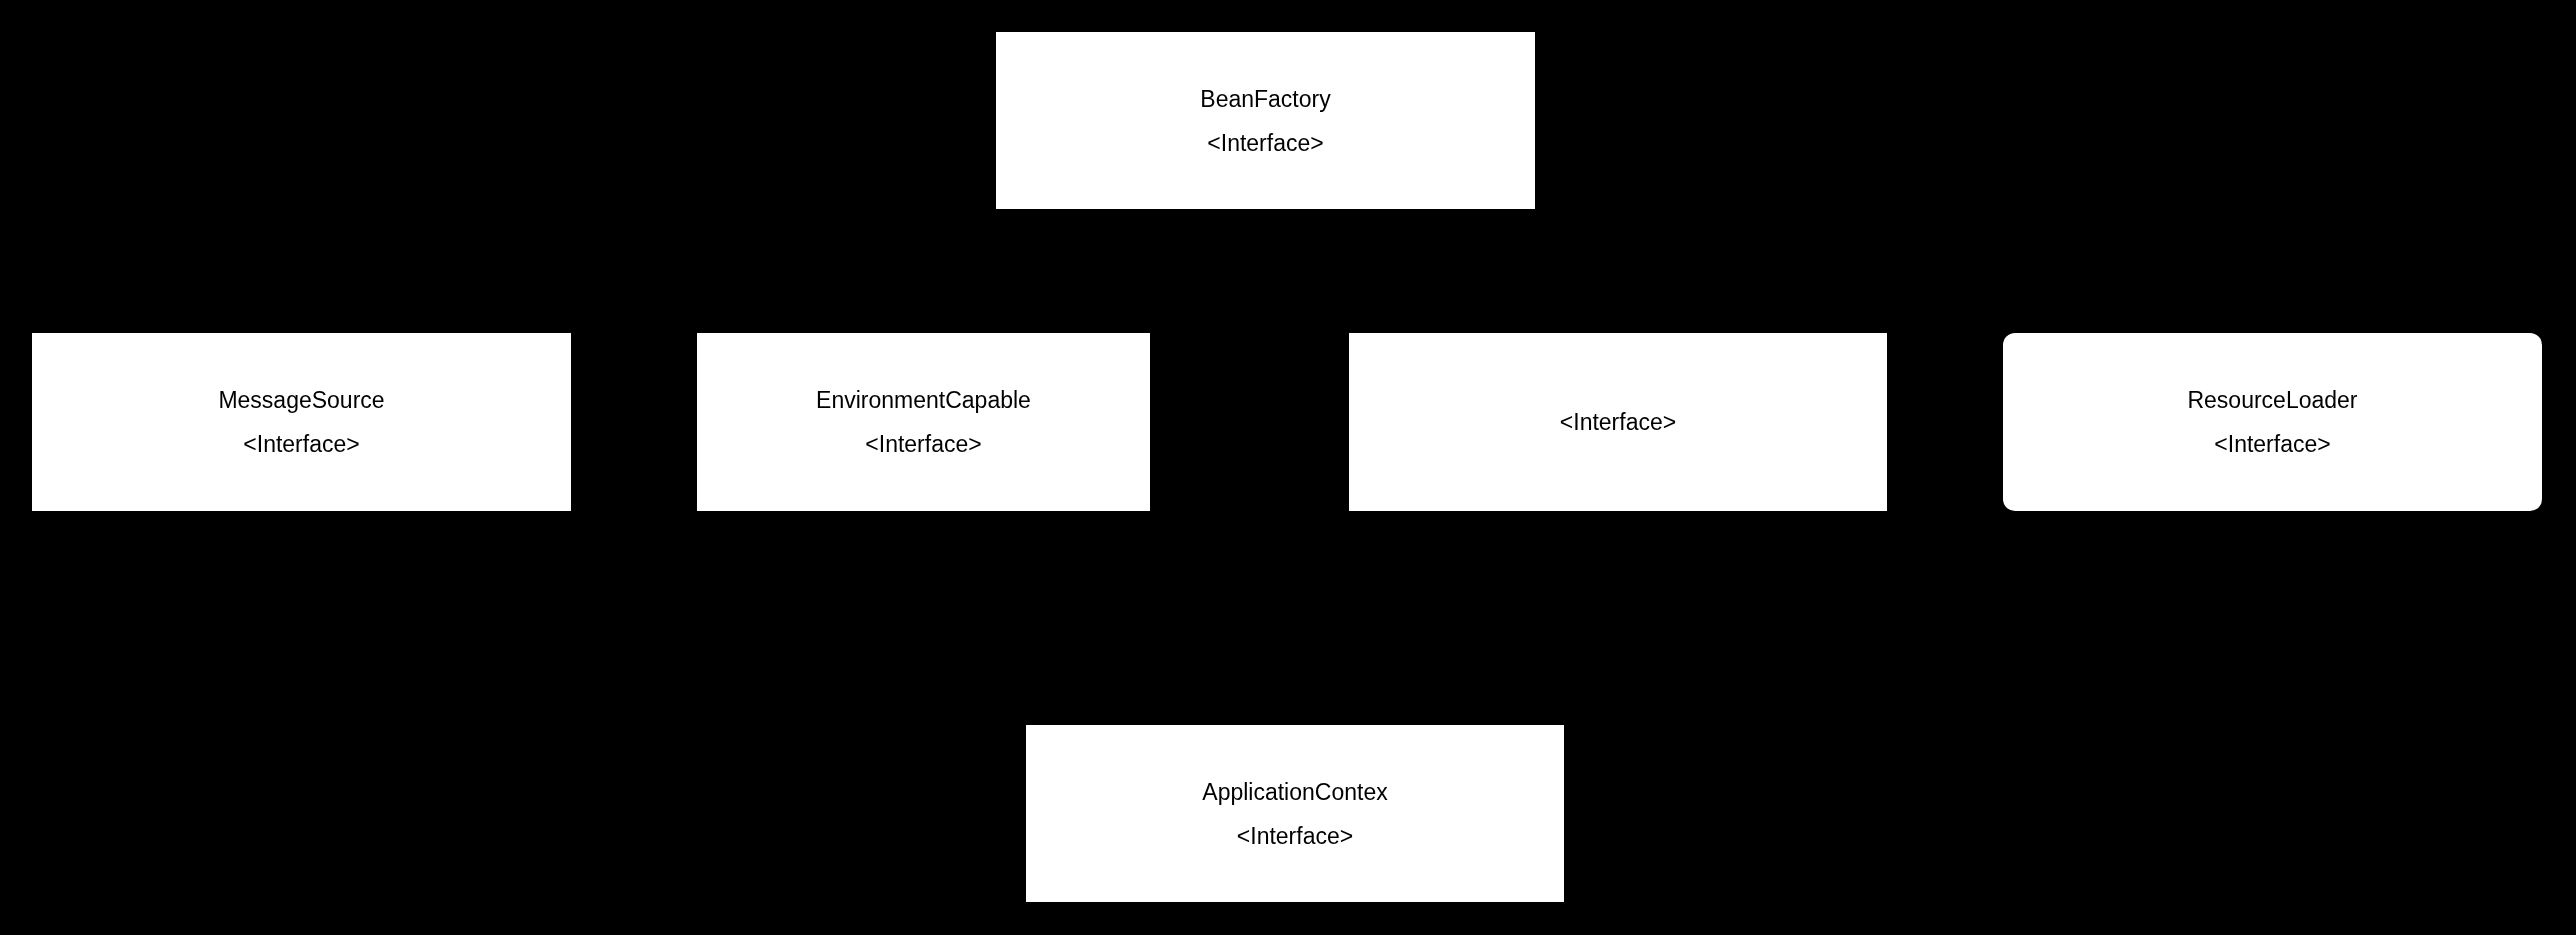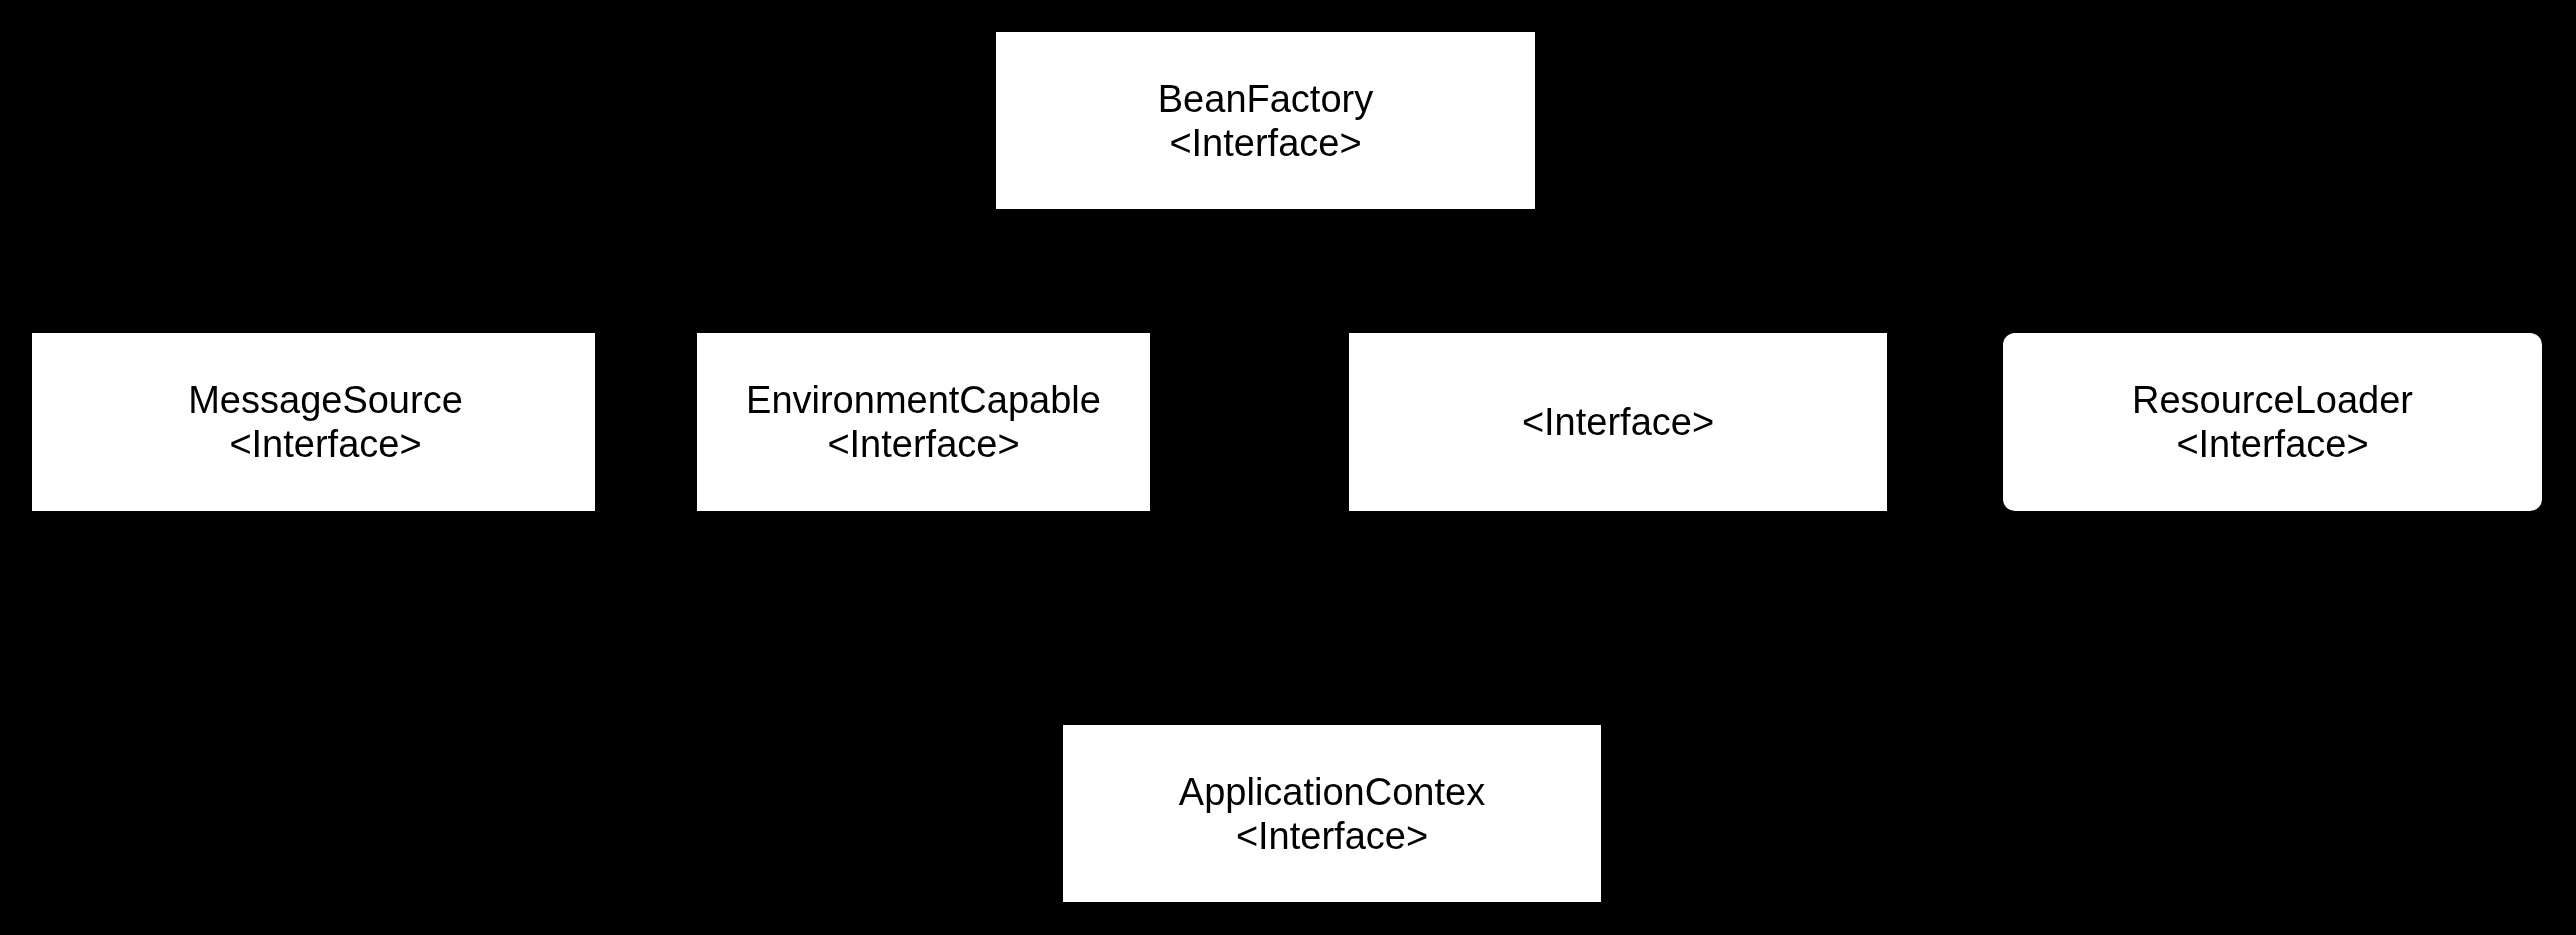--- a/index.html
+++ b/index.html
@@ -17,31 +17,31 @@
   }
   .node {
     position: absolute;
     background: #ffffff;
     color: #000000;
     display: flex;
     flex-direction: column;
     align-items: center;
     justify-content: center;
     text-align: center;
-    font-size: 38px;
+    font-size: 23px;
     line-height: 44px;
     white-space: nowrap;
   }
   
   .pos-bean-factory            { left: 996px; top:  32px; width: 539px; height: 177px; }
-  .pos-message-source          { left:   32px; top: 333px; width: 539px; height: 178px; padding-left: 24px; }
+  .pos-message-source          { left:   32px; top: 333px; width: 539px; height: 178px; }
   .pos-environment-capable     { left:  697px; top: 333px; width: 453px; height: 178px; }
   .pos-application-event-pub   { left: 1349px; top: 333px; width: 538px; height: 178px; }
   .pos-resource-loader         { left: 2003px; top: 333px; width: 539px; height: 178px; border-radius: 12px; }
-  .pos-application-contex      { left: 1026px; top: 725px; width: 538px; height: 177px; margin-left: 37px; }
+  .pos-application-contex      { left: 1026px; top: 725px; width: 538px; height: 177px; }
 </style>
 </head>
 <body>
 
 <div class="canvas">
 
   <div class="node pos-bean-factory">
     <div class="node-title">BeanFactory</div>
     <div class="node-stereotype">&lt;Interface&gt;</div>
   </div>

